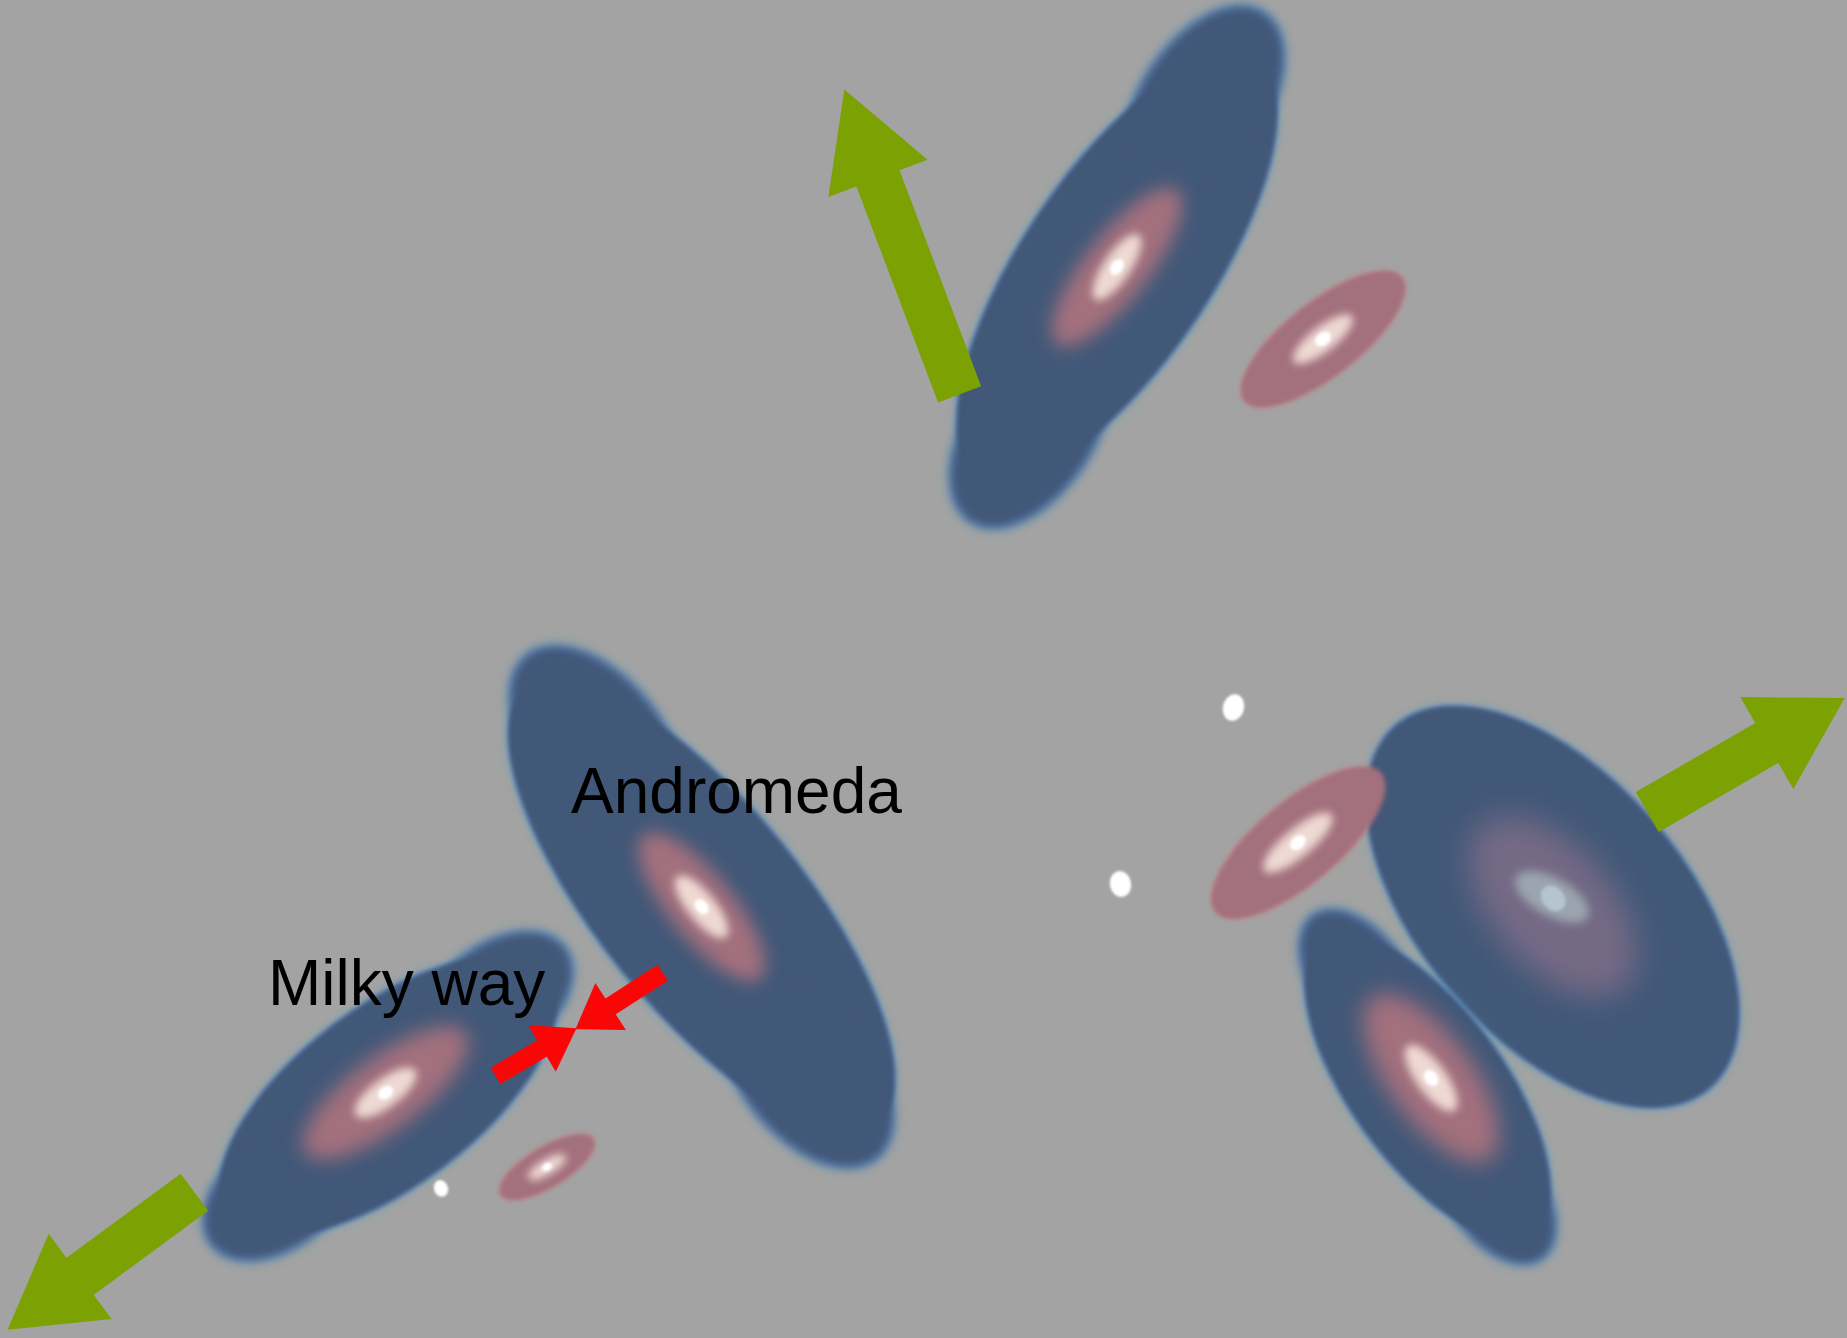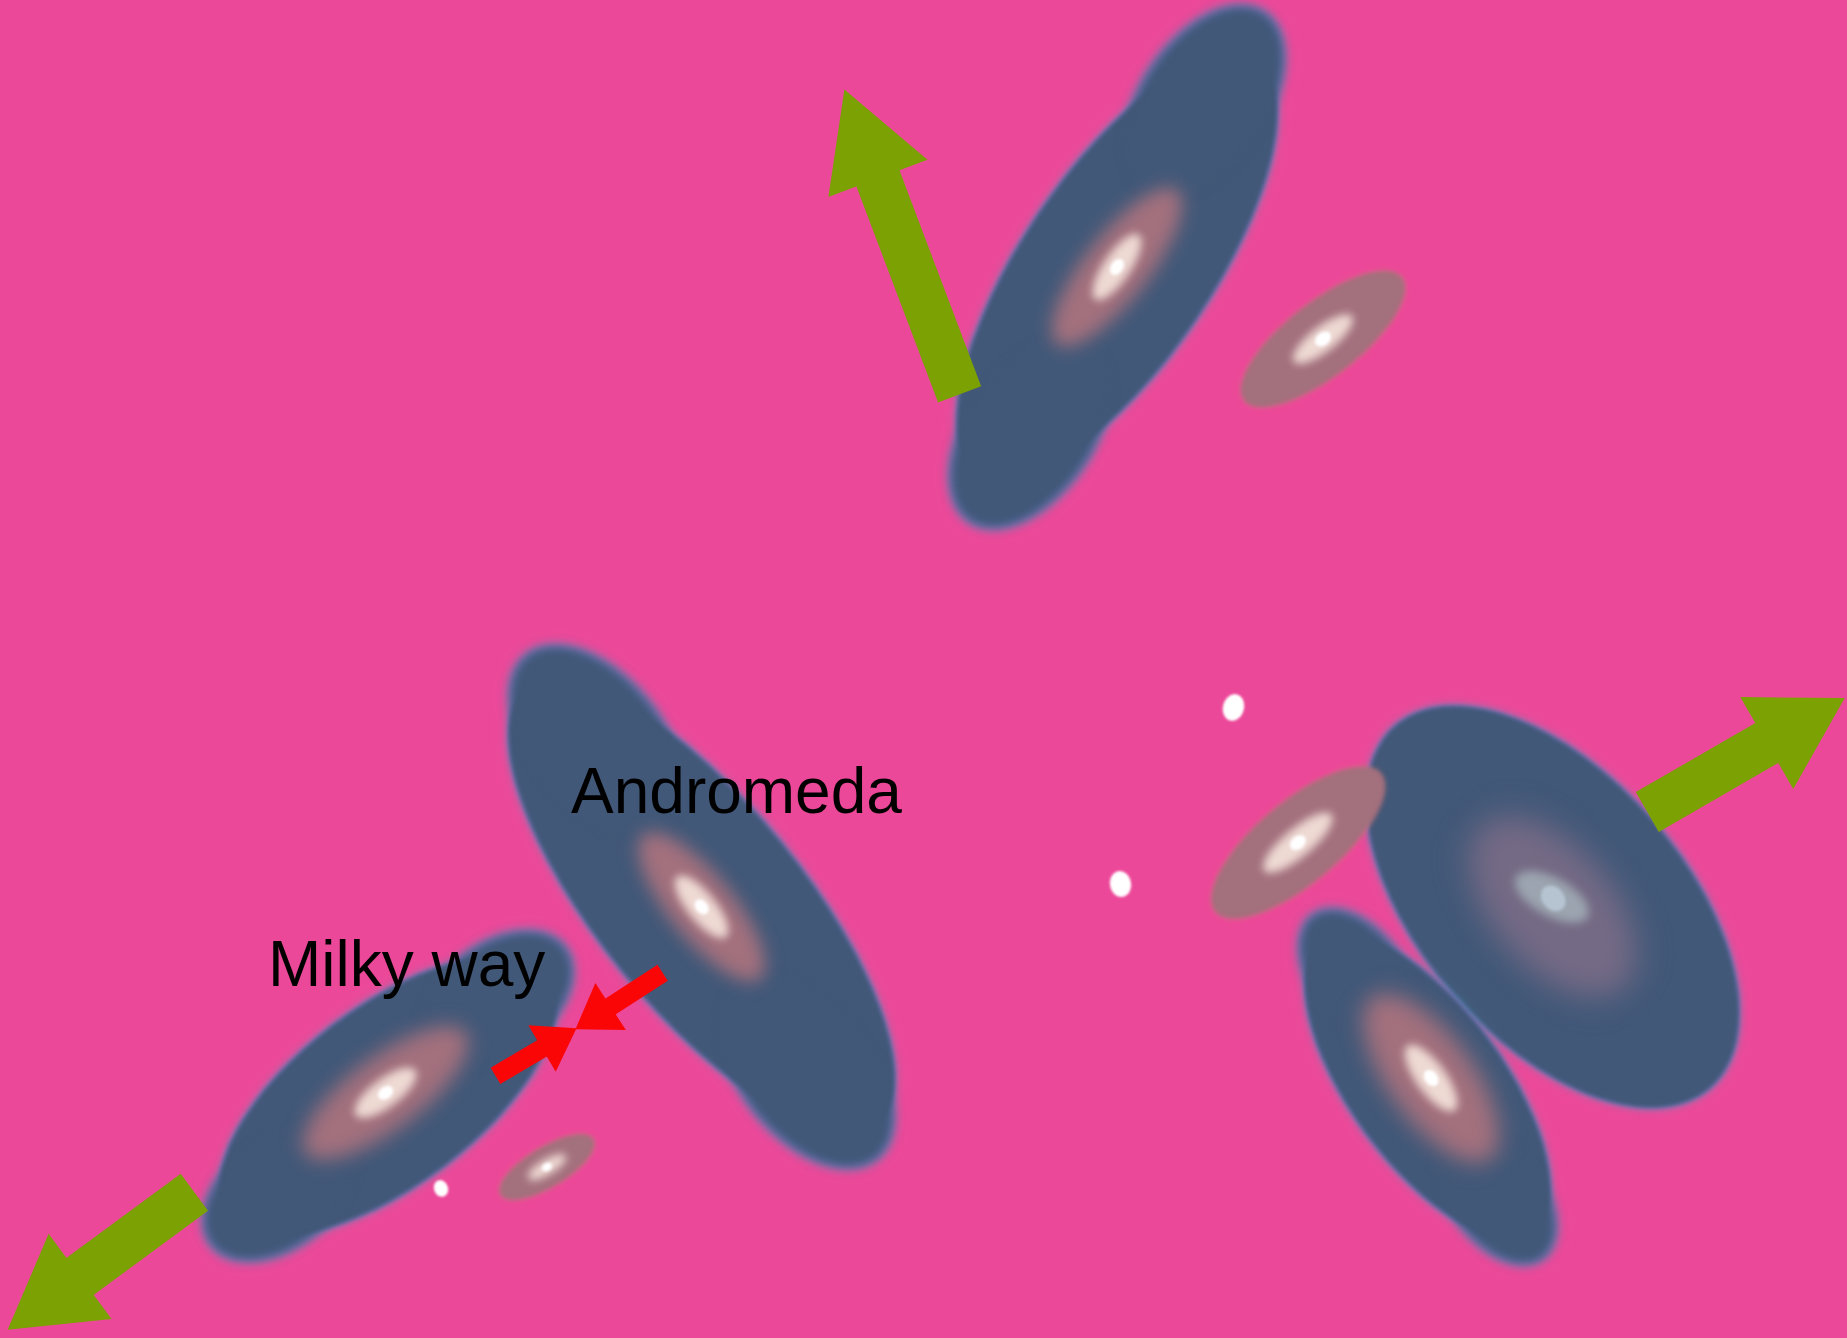--- a/index.html
+++ b/index.html
@@ -9,21 +9,21 @@
   .galaxy .part{position:absolute;border-radius:50%;}
   .arrow{position:absolute;}
   .arrow .shaft{position:absolute;left:0;top:50%;transform:translateY(-50%);}
   .arrow .head{position:absolute;right:0;top:50%;transform:translateY(-50%);width:0;height:0;}
   .star{position:absolute;border-radius:50%;background:#fff;filter:blur(1px);}
   .label{position:absolute;font-size:64px;line-height:1.05;white-space:nowrap;letter-spacing:0;}
 </style>
 </head>
 <body>
 
-<div id="canvas" style="background: #ec4899;">
+<div id="canvas" style="background: #a3a3a3;">
   <div class="galaxy" style="left: 867px; top: 172px; width: 500px; height: 190px; transform: rotate(-56deg); filter: drop-shadow(rgba(90, 135, 225, 0.8) 0px 0px 2px) drop-shadow(rgba(70, 165, 175, 0.45) 0px 0px 5px);">
       <div class="part" style="width: 500px; height: 190px; left: calc(50% + 0px); top: calc(50% + 0px); transform: translate(-50%, -50%) rotate(0deg); background: rgb(66, 88, 120); filter: blur(2px);"></div>
       <div class="part" style="width: 215px; height: 125px; left: calc(50% + 185px); top: calc(50% - 20px); transform: translate(-50%, -50%) rotate(0deg); background: rgb(66, 88, 120); filter: blur(5px);"></div>
       <div class="part" style="width: 215px; height: 125px; left: calc(50% - 185px); top: calc(50% + 20px); transform: translate(-50%, -50%) rotate(0deg); background: rgb(66, 88, 120); filter: blur(5px);"></div>
       <div class="part" style="width: 195px; height: 64px; left: calc(50% + 0px); top: calc(50% + 0px); transform: translate(-50%, -50%) rotate(4deg); background: rgb(163, 112, 125); filter: blur(8.32px);"></div>
       <div class="part" style="width: 78px; height: 27px; left: calc(50% + 0px); top: calc(50% + 0px); transform: translate(-50%, -50%) rotate(0deg); background: rgb(238, 217, 211); filter: blur(4px);"></div>
       <div class="part" style="width: 18px; height: 12px; left: calc(50% + 0px); top: calc(50% + 0px); transform: translate(-50%, -50%) rotate(0deg); background: rgb(255, 255, 255); filter: blur(1.5px);"></div>
     </div>
     <div class="galaxy" style="left: 1223px; top: 302px; width: 200px; height: 74px; transform: rotate(-38deg); filter: drop-shadow(rgba(230, 120, 120, 0.5) 0px 0px 2px);">
       <div class="part" style="width: 200px; height: 74px; left: calc(50% + 0px); top: calc(50% + 0px); transform: translate(-50%, -50%) rotate(0deg); background: rgb(163, 112, 125); filter: blur(2px);"></div>
@@ -88,14 +88,14 @@
       <div class="head" style="border-top: 28px solid transparent; border-bottom: 28px solid transparent; border-left: 42px solid rgb(251, 6, 6);"></div>
     </div>
     <div class="arrow" style="left: 489px; top: 1025px; width: 94px; height: 54px; transform: rotate(-30.5deg);">
       <div class="shaft" style="width: 58px; height: 19px; background: rgb(251, 6, 6);"></div>
       <div class="head" style="border-top: 27px solid transparent; border-bottom: 27px solid transparent; border-left: 40px solid rgb(251, 6, 6);"></div>
     </div>
     <div class="star" style="left: 1222.5px; top: 693.5px; width: 21px; height: 27px; transform: rotate(15deg);"></div>
     <div class="star" style="left: 1109.5px; top: 871px; width: 21px; height: 26px; transform: rotate(-10deg);"></div>
     <div class="star" style="left: 434px; top: 1179.5px; width: 14px; height: 17px; transform: rotate(-20deg);"></div>
     <div class="label" id="label-andromeda" style="left: 571px; top: 758px; color: rgb(0, 0, 0);">Andromeda</div>
-    <div class="label" id="label-milky-way" style="left: 268px; top: 931px; color: rgb(0, 0, 0);">Milky way</div>
+    <div class="label" id="label-milky-way" style="left: 268px; top: 950px; color: rgb(0, 0, 0);">Milky way</div>
   </div>
 
 </body></html>

